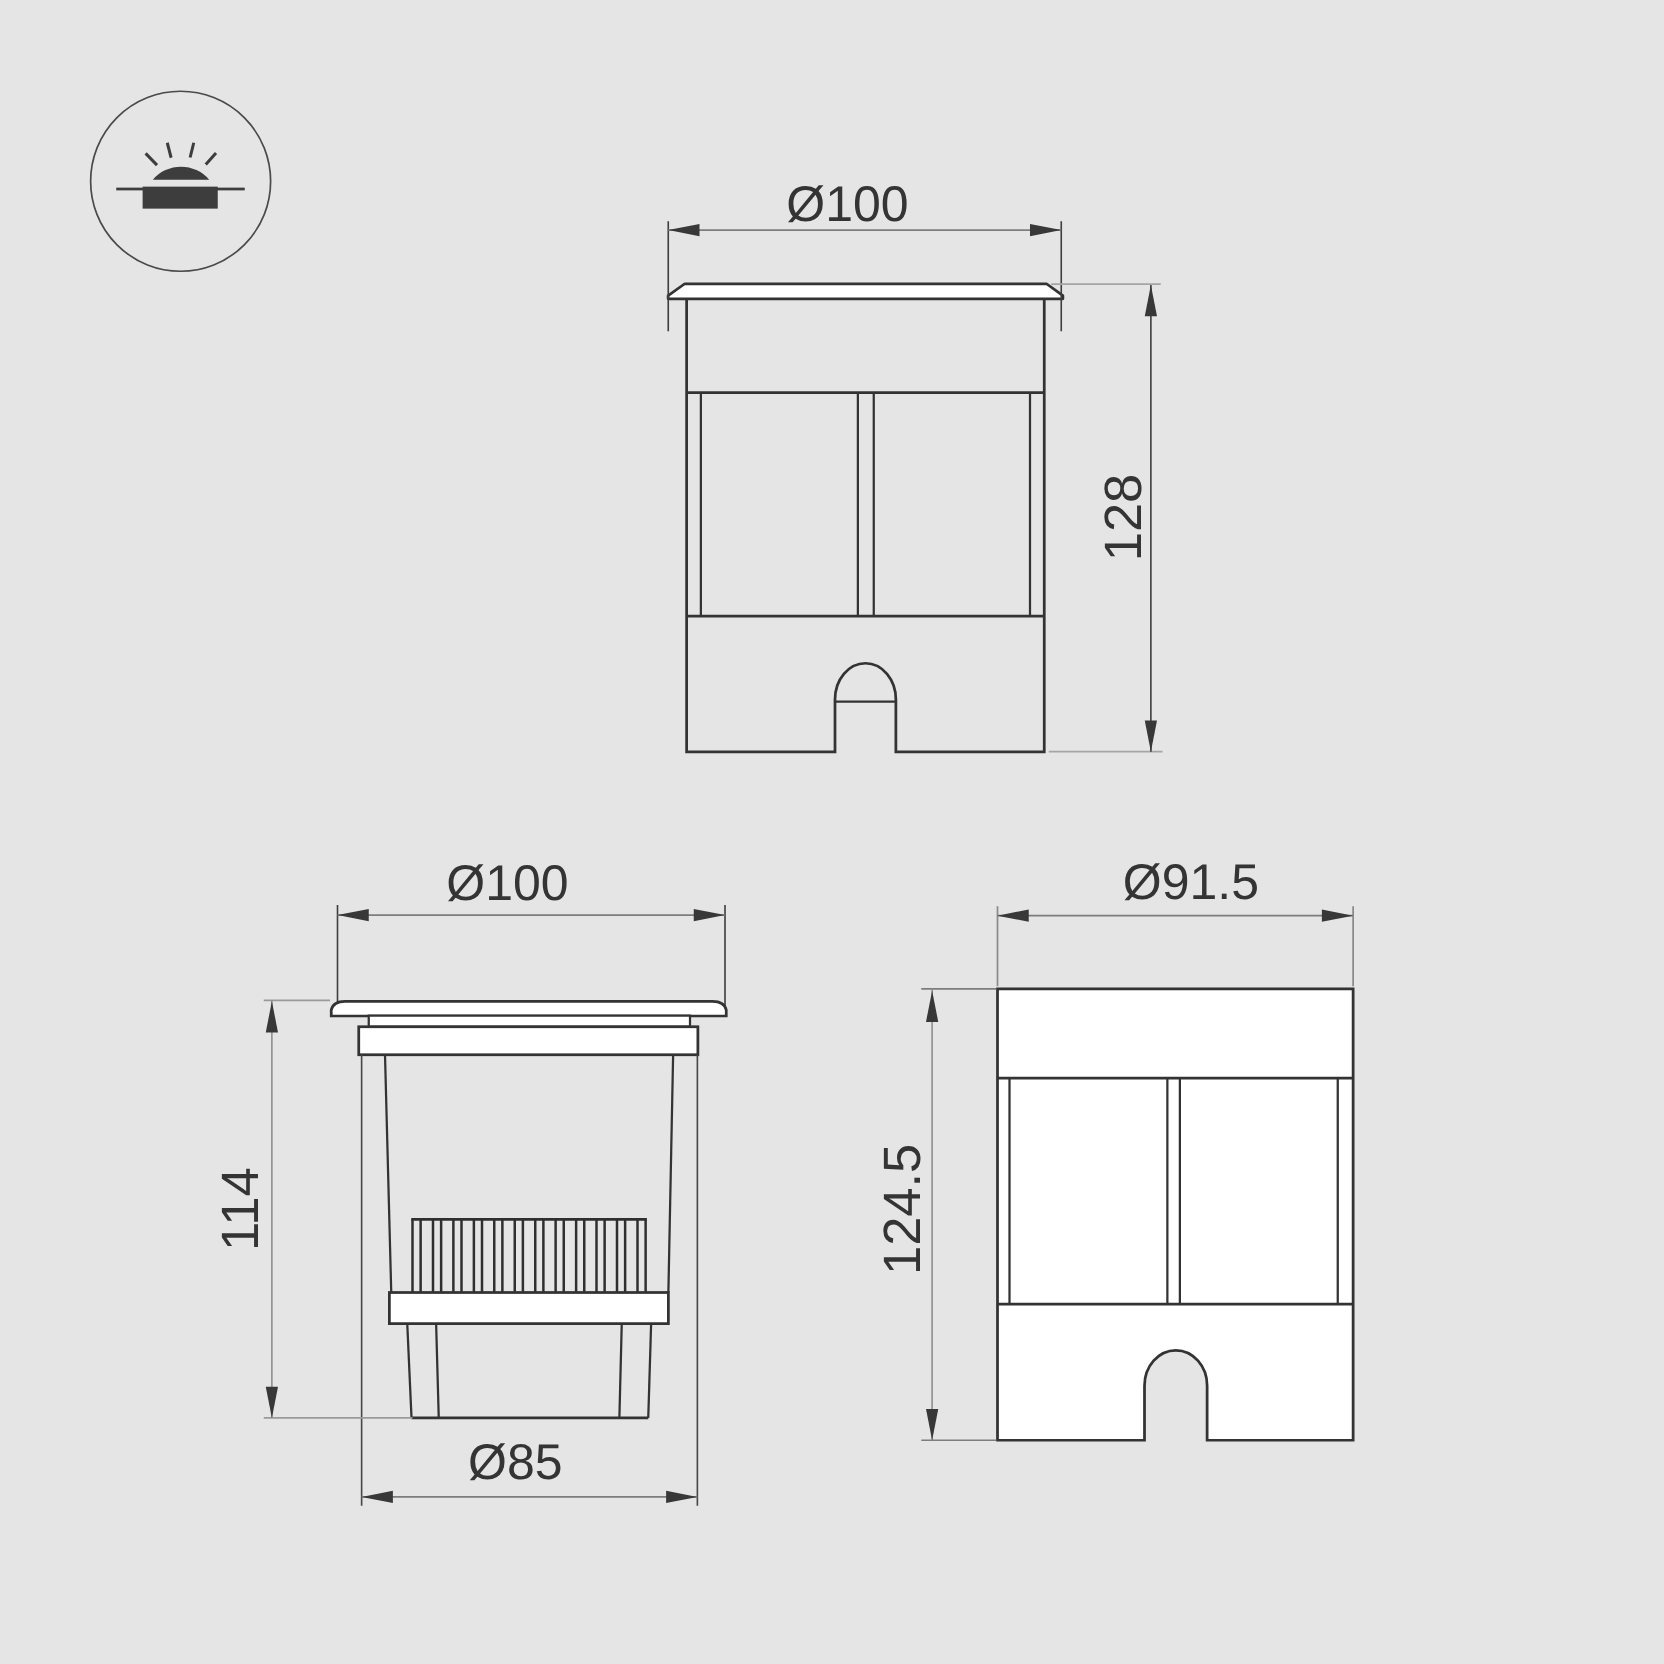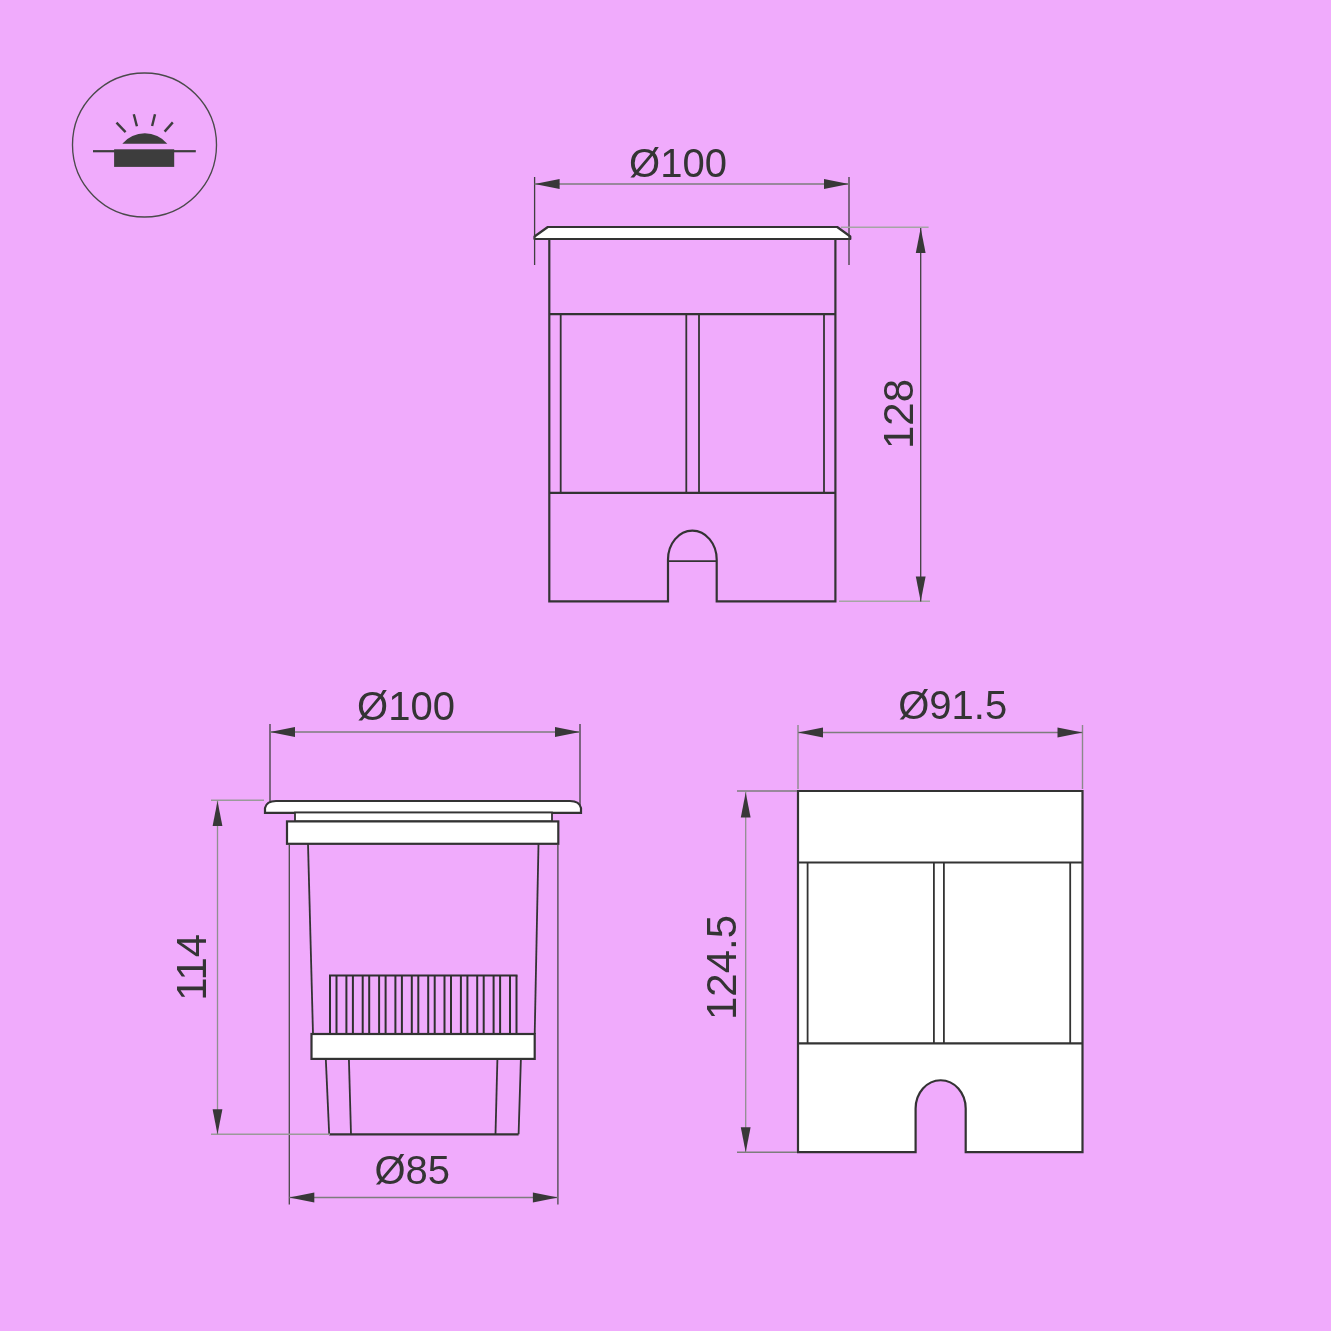--- a/index.html
+++ b/index.html
@@ -1,16 +1,16 @@
 <!DOCTYPE html>
 <html><head>
 <meta charset="utf-8">
 <style>
   html,body{margin:0;padding:0;background:#ffffff;}
-  .page{position:relative;width:1331px;height:1331px;background:#f0abfc;overflow:hidden;}
+  .page{position:relative;width:1331px;height:1331px;background:#e5e5e5;overflow:hidden;}
   svg{position:absolute;left:0;top:0;}
   text{font-family:"Liberation Sans",sans-serif;fill:#343434;}
 </style>
 </head>
 <body>
 <div class="page">
 <svg width="1331" height="1331" viewBox="0 0 1331 1331">
 
 <circle cx="144.5" cy="145" r="72" fill="none" stroke="#4a4a4a" stroke-width="1.35"></circle>
 

